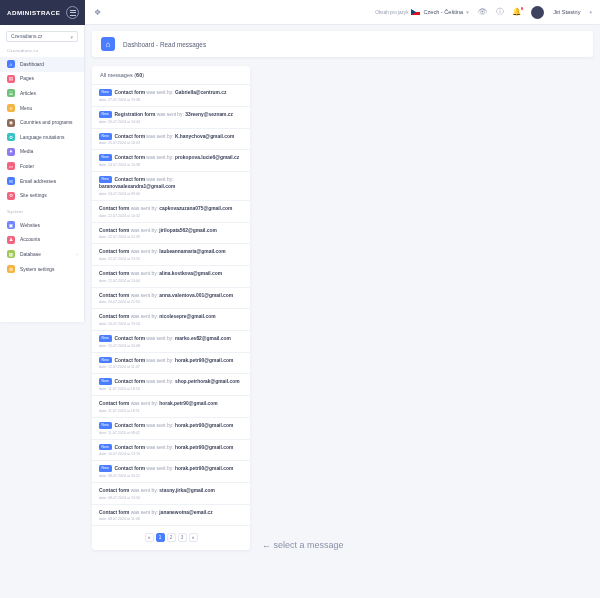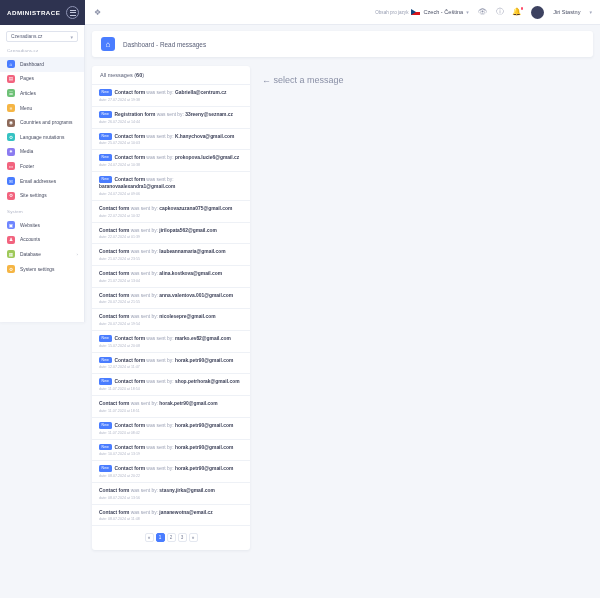--- a/index.html
+++ b/index.html
@@ -93,21 +93,21 @@
     background:#fff; border-radius: 3px; height: 26px;
     display:flex; align-items:center; gap: 8px; padding: 0 9px;
     box-shadow: 0 1px 3px rgba(40,50,90,.07);
   }
   .page-head-ico {
     width: 14px; height: 14px; border-radius: 3px; background:#4a7dff;
     display:flex; align-items:center; justify-content:center; color:#fff; font-size:8px;
   }
   .page-title { font-size: 6.4px; color: #5a6078; }
 
-  .cols { display:flex; gap: 12px; margin-top: 9px; }
+  .cols { display:flex; gap: 12px; margin-top: 9px; align-items: flex-end; }
 
   .msg-panel {
     width: 158px; flex: 0 0 158px; background:#fff; border-radius: 3px;
     box-shadow: 0 1px 3px rgba(40,50,90,.07); overflow:hidden;
   }
   .msg-panel-head {
     font-size: 5.5px; color: #5a6078; padding: 6px 8px;
     border-bottom: 1px solid #edf0f6;
   }
   .msg-panel-head b { color:#3c4158; }

